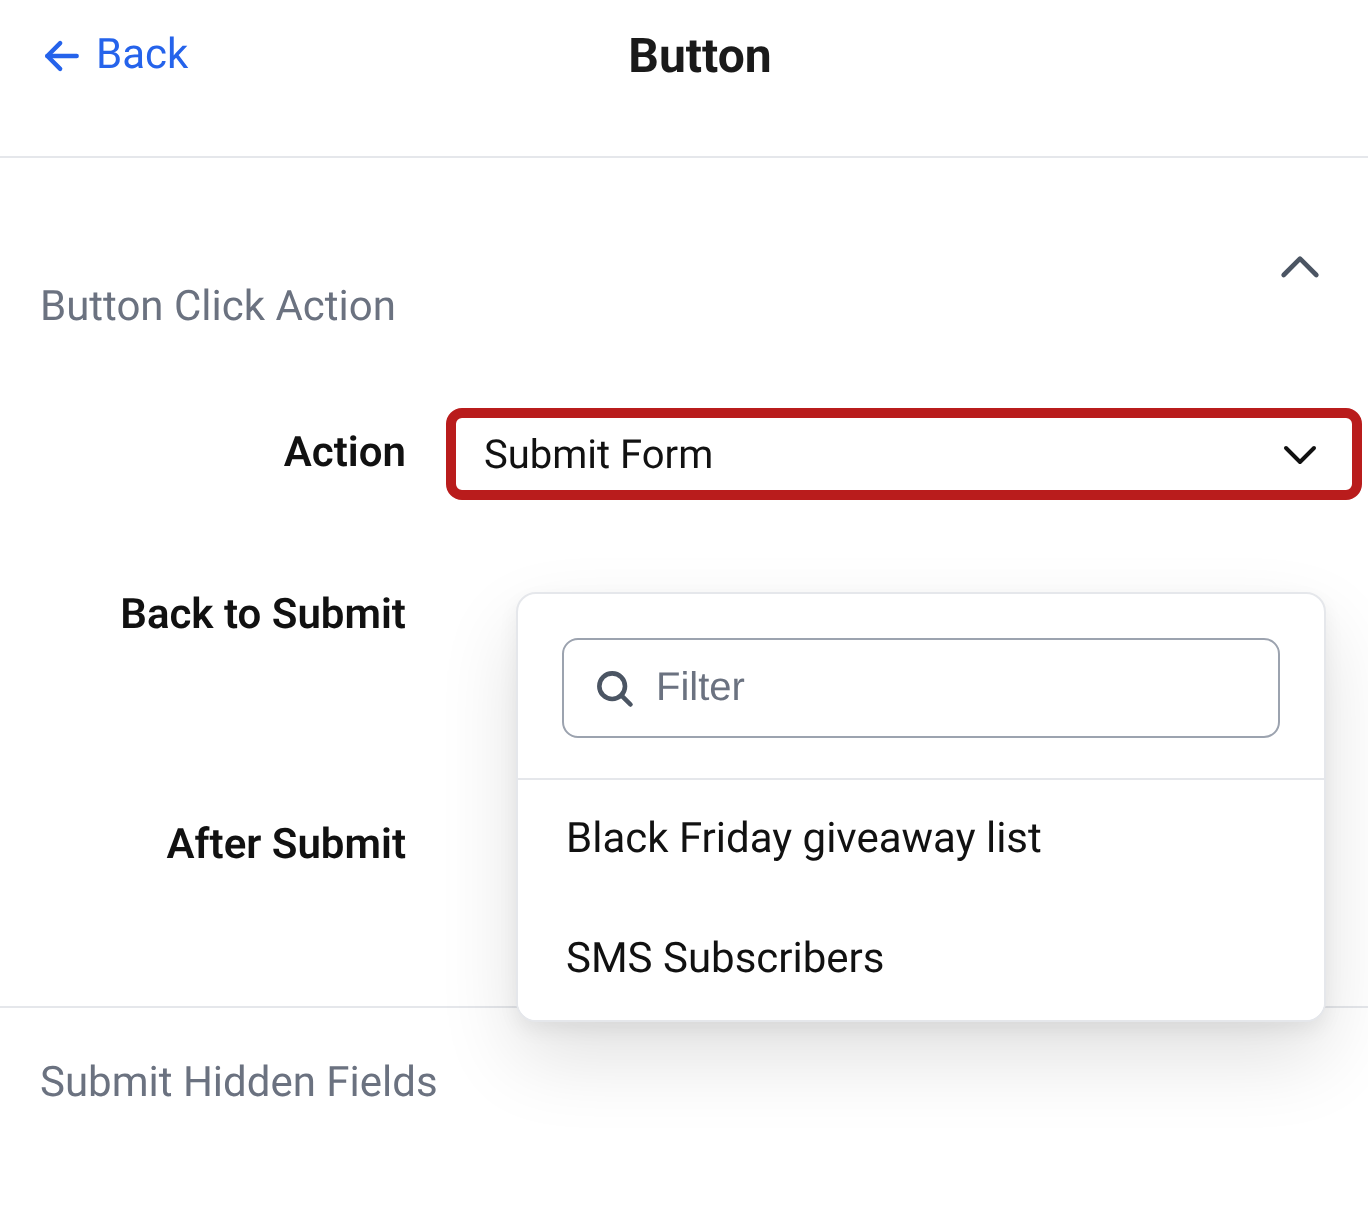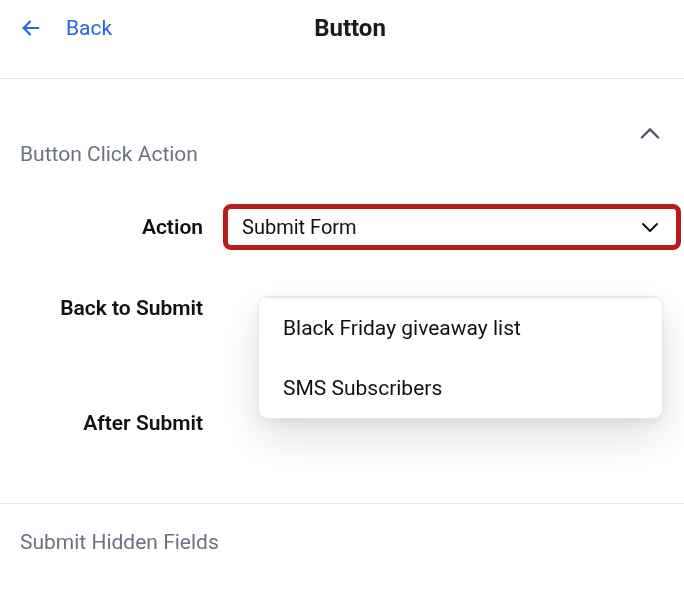--- a/index.html
+++ b/index.html
@@ -14,21 +14,21 @@
   .header {
     position: relative;
     height: 56px;
     display: flex;
     align-items: center;
     padding: 0 20px;
   }
   .back-link {
     display: flex;
     align-items: center;
-    gap: 24px;
+    gap: 6px;
     color: #2563eb;
     font-size: 21px;
     font-weight: 400;
     cursor: pointer;
   }
   .back-link svg { display: block; }
   .title {
     position: absolute;
     left: 16px; right: 0;
     text-align: center;
@@ -198,16 +198,27 @@
   <div style="flex:1"></div>
 </div>
 
 <div class="section-divider2"></div>
 
 <div class="hidden-fields-row">
   <span class="label">Submit Hidden Fields</span>
 </div>
 
 <div class="dropdown">
+  <div class="dropdown-search-wrap">
+    <div class="search-box">
+      <span class="search-icon">
+        <svg width="22" height="22" viewBox="0 0 24 24" fill="none" stroke="#4b5563" stroke-width="2.5" stroke-linecap="round" stroke-linejoin="round">
+            <circle cx="11" cy="11" r="7"></circle>
+            <line x1="21" y1="21" x2="16" y2="16"></line>
+          </svg>
+      </span>
+      <input type="text" placeholder="Filter" style="">
+    </div>
+  </div>
   <div class="dd-divider"></div>
   <div class="option">Black Friday giveaway list</div>
   <div class="option">SMS Subscribers</div>
 </div>
 
 </body></html>

